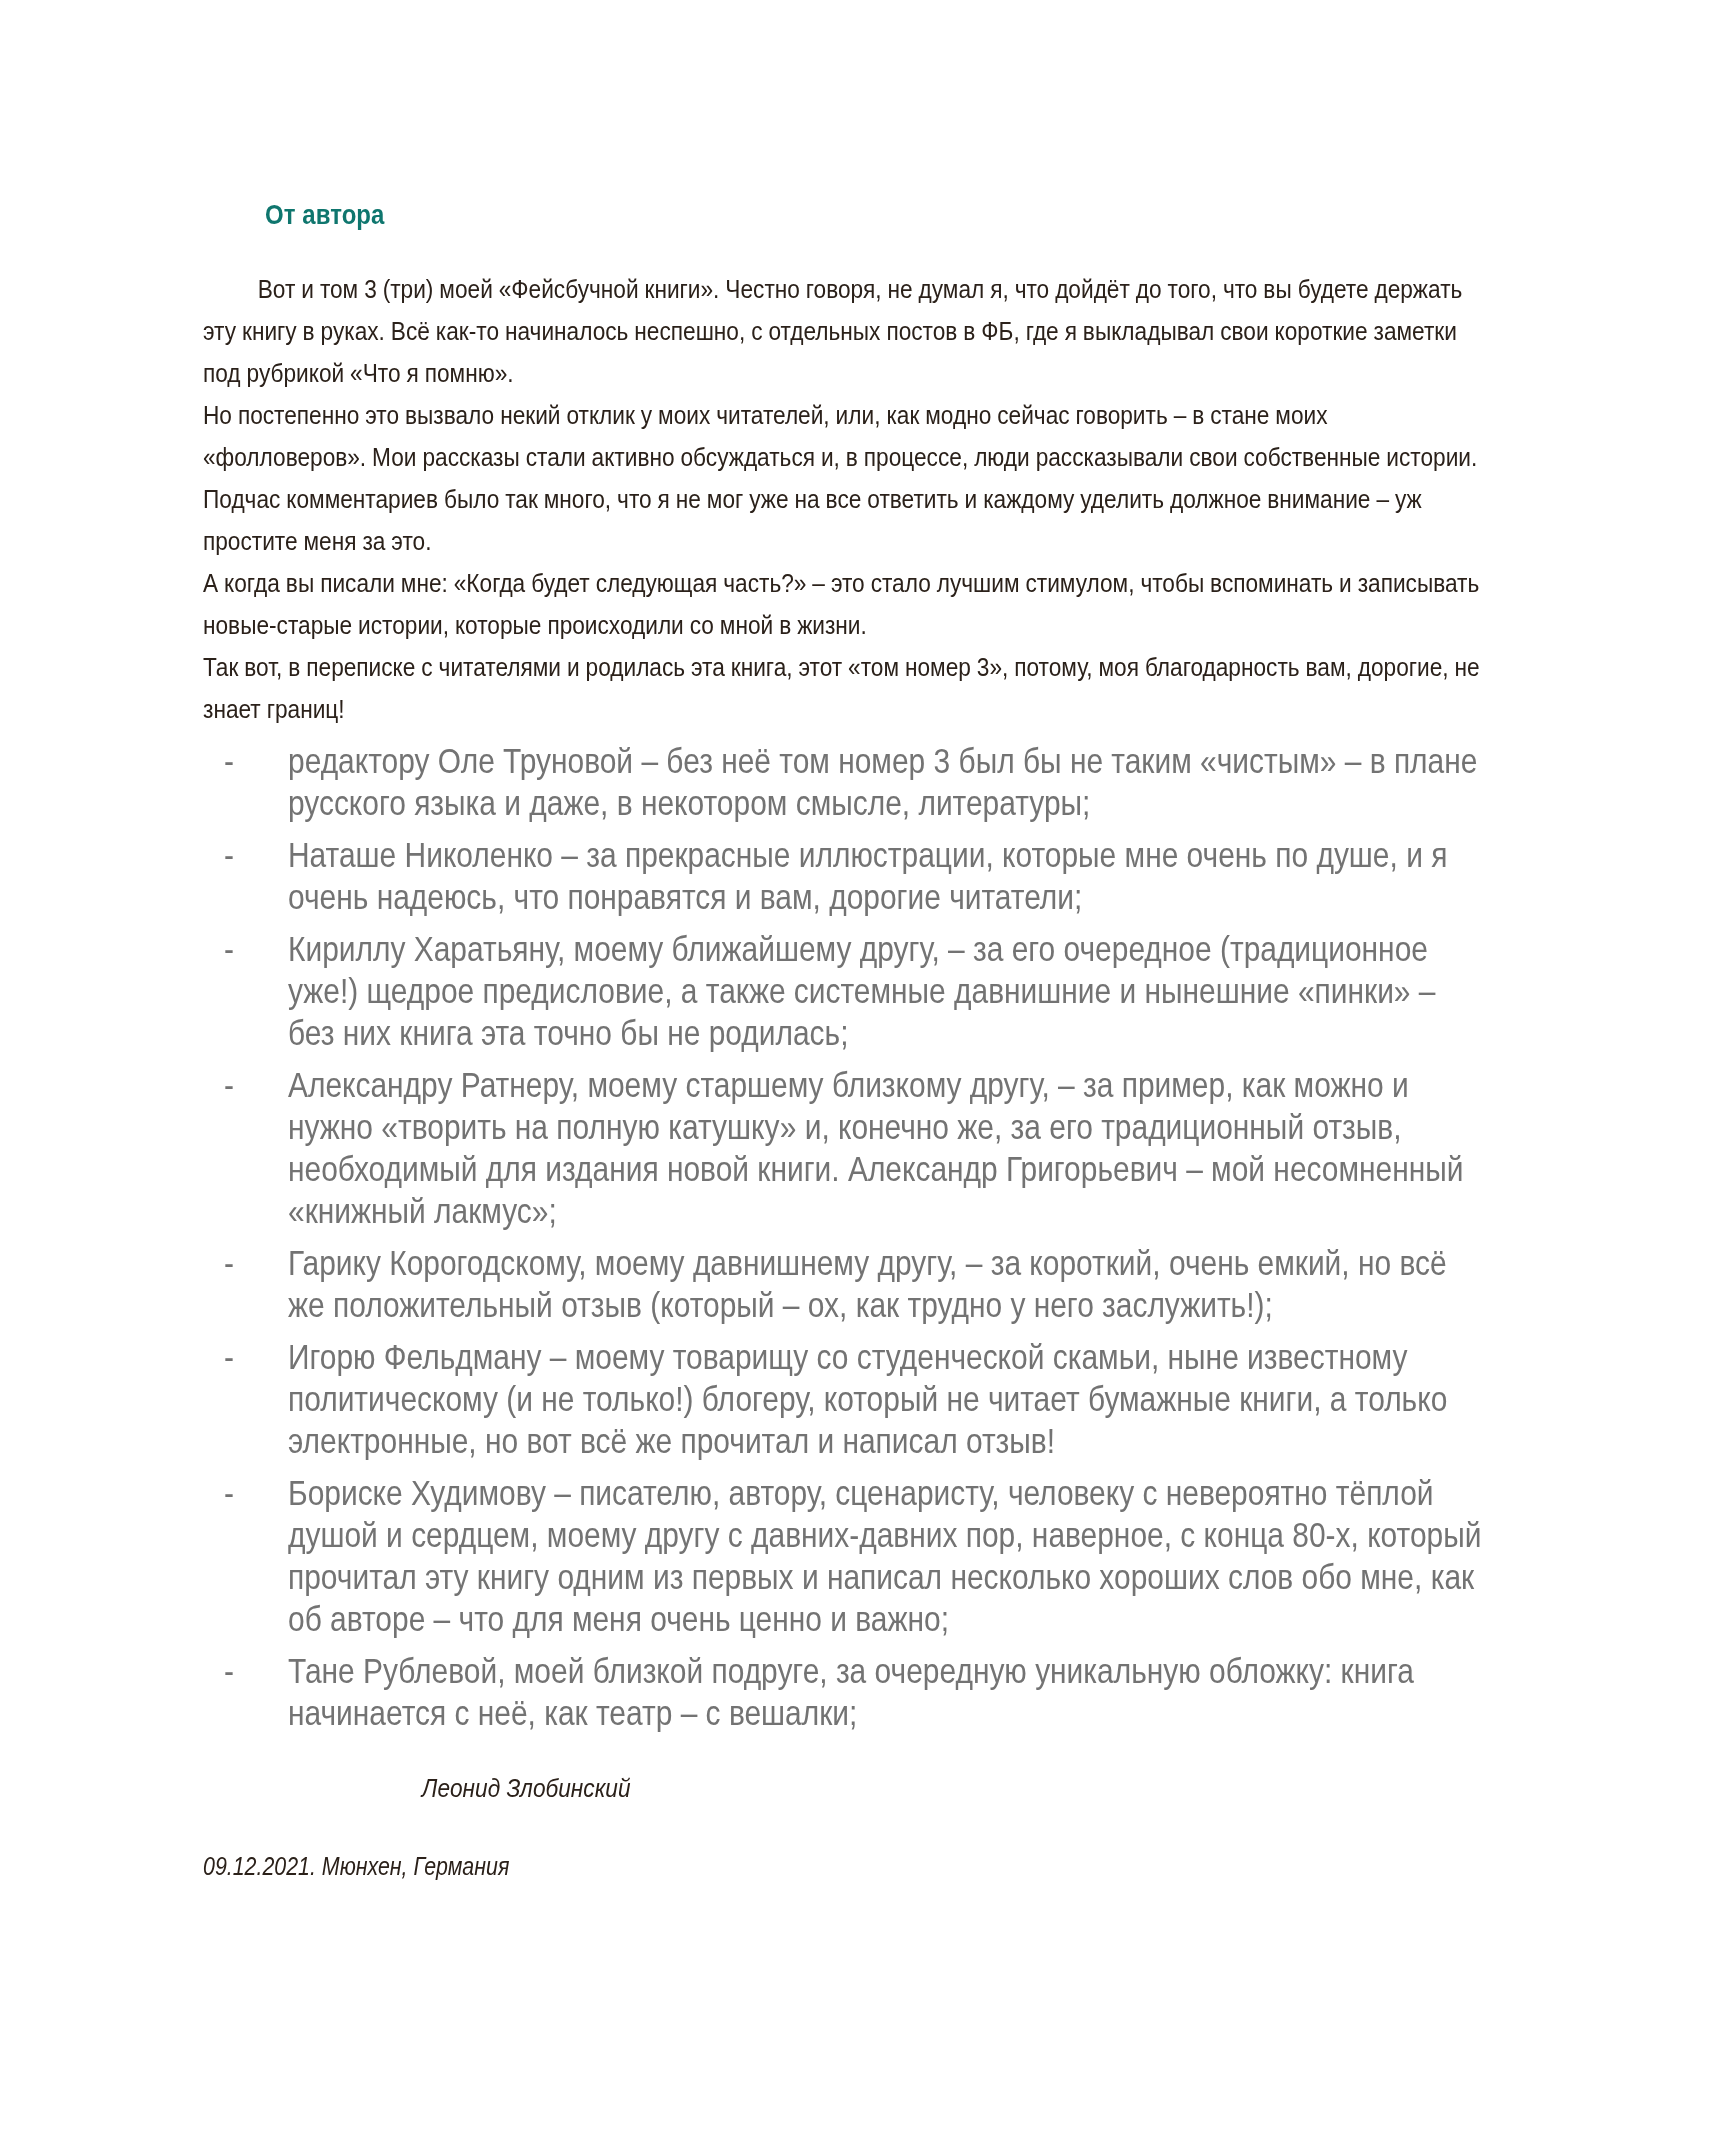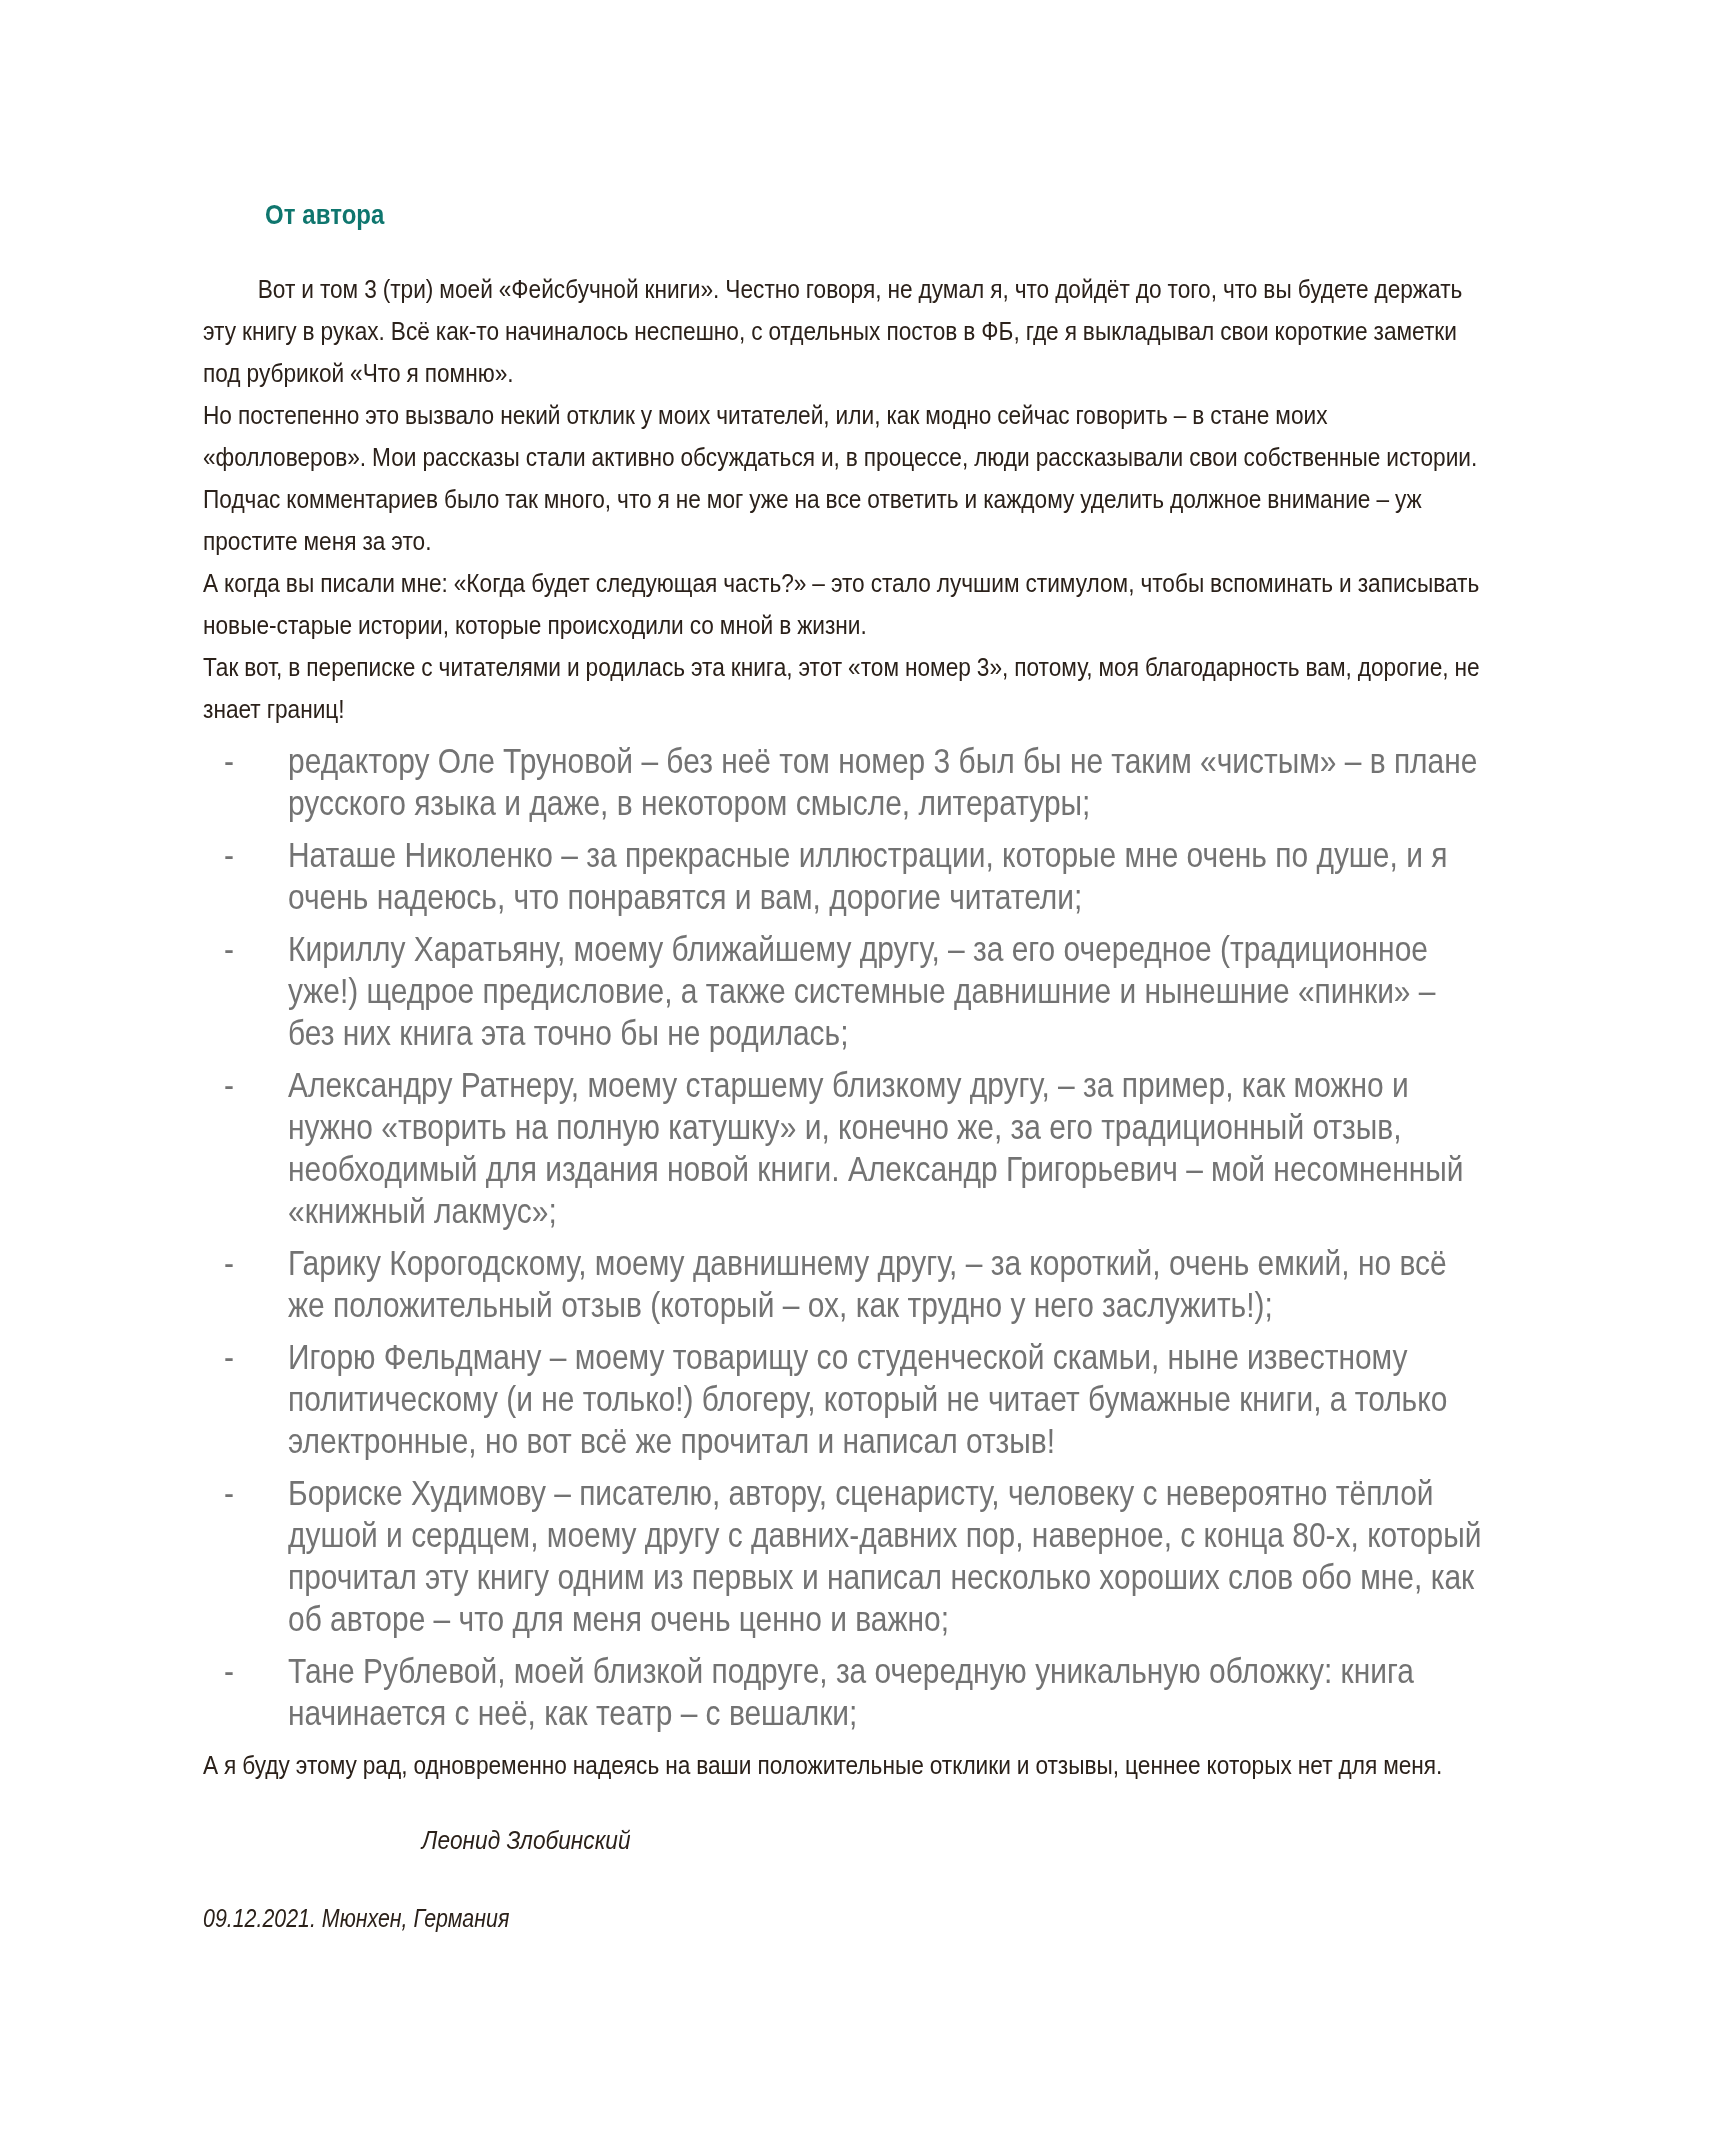--- a/index.html
+++ b/index.html
@@ -128,23 +128,20 @@
         </p>
       <p class="item">
           <span class="narrow" style="display:block;"><span class="hang">-</span><span>Бориске Худимову – писателю, автору, сценаристу, человеку с невероятно тёплой душой и сердцем, моему другу с давних-давних пор, наверное, с конца 80-х, который прочитал эту книгу одним из первых и написал несколько хороших слов обо мне, как об авторе – что для меня очень ценно и важно;</span></span>
         </p>
       <p class="item">
           <span class="narrow" style="display:block;"><span class="hang">-</span><span>Тане Рублевой, моей близкой подруге, за очередную уникальную обложку: книга начинается с неё, как театр – с вешалки;</span></span>
         </p>
     </div>
 
     <div>
-      <p class="para">
-          <span class="narrow" style="display:block;">А я буду этому рад, одновременно надеясь на ваши положительные отклики и отзывы, ценнее которых нет для меня.</span>
-        </p>
     </div>
 
     <p class="sig"><span class="narrow" style="display:inline-block;transform-origin:right center;">Леонид Злобинский</span></p>
 
     <p class="datestamp"><span class="narrow" style="display:inline-block;">09.12.2021. Мюнхен, Германия</span></p>
 
   </div>
 
 </div>
 

